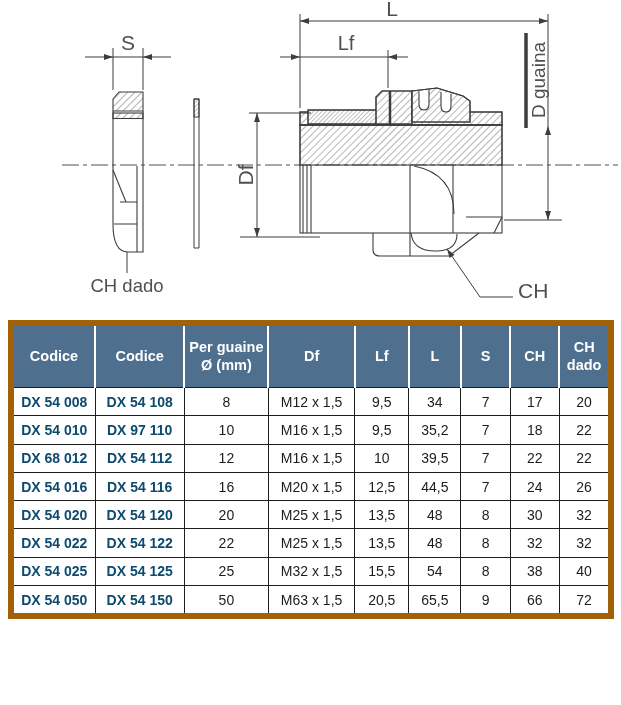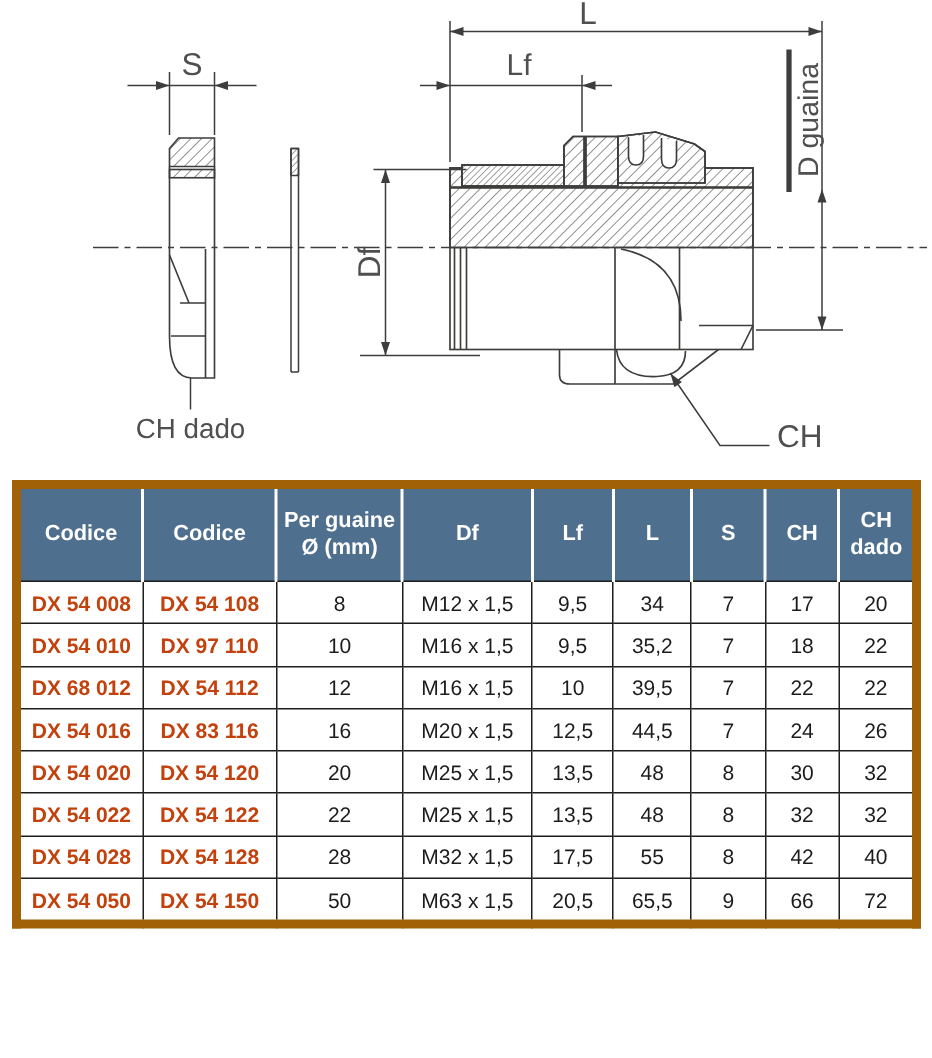--- a/index.html
+++ b/index.html
@@ -11,21 +11,21 @@
               border-collapse:collapse;table-layout:fixed;
               border:6px solid #a16207;}
   .spec-table th{background:#4e6f8e;color:#fff;font-size:14.5px;font-weight:bold;
               text-align:center;vertical-align:middle;height:61px;
               border-left:2px solid #fff;border-bottom:1px solid #1d1d1b;
               white-space:pre-line;line-height:1.18;padding:0 1px;}
   .spec-table th:first-child{border-left:none;}
   .spec-table td{border:1px solid #1d1d1b;text-align:center;vertical-align:middle;
               font-size:14px;color:#1c1c1c;height:27.3px;padding:0 1px;
               white-space:nowrap;}
-  .spec-table td.code{font-weight:bold;color:#c2410c;}
+  .spec-table td.code{font-weight:bold;color:#0c4a6e;}
 </style>
 </head>
 <body>
 
 <div class="page">
 
   <svg class="drawing" width="621" height="318" viewBox="0 0 621 318">
     <defs>
       <pattern id="h1" patternUnits="userSpaceOnUse" width="5" height="5" patternTransform="rotate(45)">
         <line x1="0" y1="0" x2="0" y2="5" stroke="#6e6e6d" stroke-width="1"></line>
@@ -179,21 +179,21 @@
           <td>12</td>
           <td>M16 x 1,5</td>
           <td>10</td>
           <td>39,5</td>
           <td>7</td>
           <td>22</td>
           <td>22</td>
         </tr>
       <tr>
           <td class="code">DX 54 016</td>
-          <td class="code">DX 83 116</td>
+          <td class="code">DX 54 116</td>
           <td>16</td>
           <td>M20 x 1,5</td>
           <td>12,5</td>
           <td>44,5</td>
           <td>7</td>
           <td>24</td>
           <td>26</td>
         </tr>
       <tr>
           <td class="code">DX 54 020</td>
@@ -211,28 +211,28 @@
           <td class="code">DX 54 122</td>
           <td>22</td>
           <td>M25 x 1,5</td>
           <td>13,5</td>
           <td>48</td>
           <td>8</td>
           <td>32</td>
           <td>32</td>
         </tr>
       <tr>
-          <td class="code">DX 54 028</td>
-          <td class="code">DX 54 128</td>
-          <td>28</td>
+          <td class="code">DX 54 025</td>
+          <td class="code">DX 54 125</td>
+          <td>25</td>
           <td>M32 x 1,5</td>
-          <td>17,5</td>
-          <td>55</td>
-          <td>8</td>
-          <td>42</td>
+          <td>15,5</td>
+          <td>54</td>
+          <td>8</td>
+          <td>38</td>
           <td>40</td>
         </tr>
       <tr>
           <td class="code">DX 54 050</td>
           <td class="code">DX 54 150</td>
           <td>50</td>
           <td>M63 x 1,5</td>
           <td>20,5</td>
           <td>65,5</td>
           <td>9</td>

